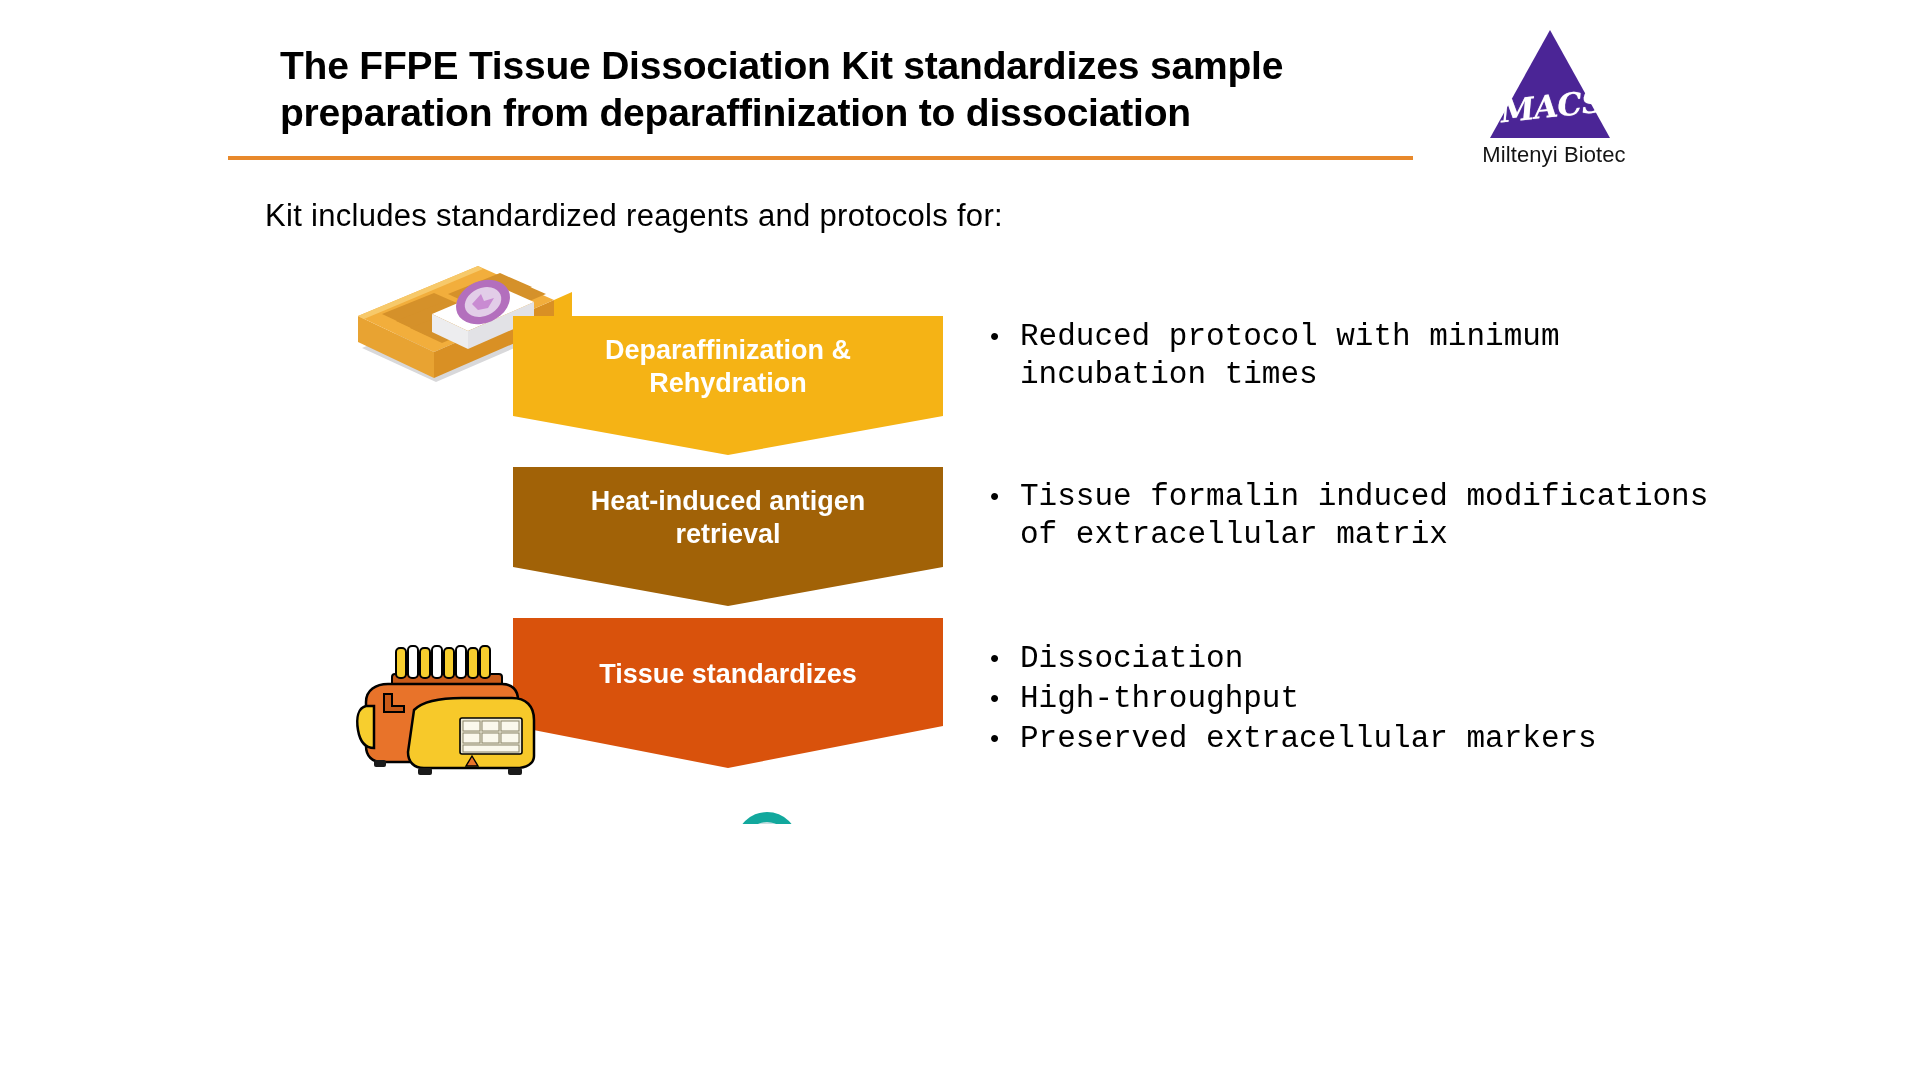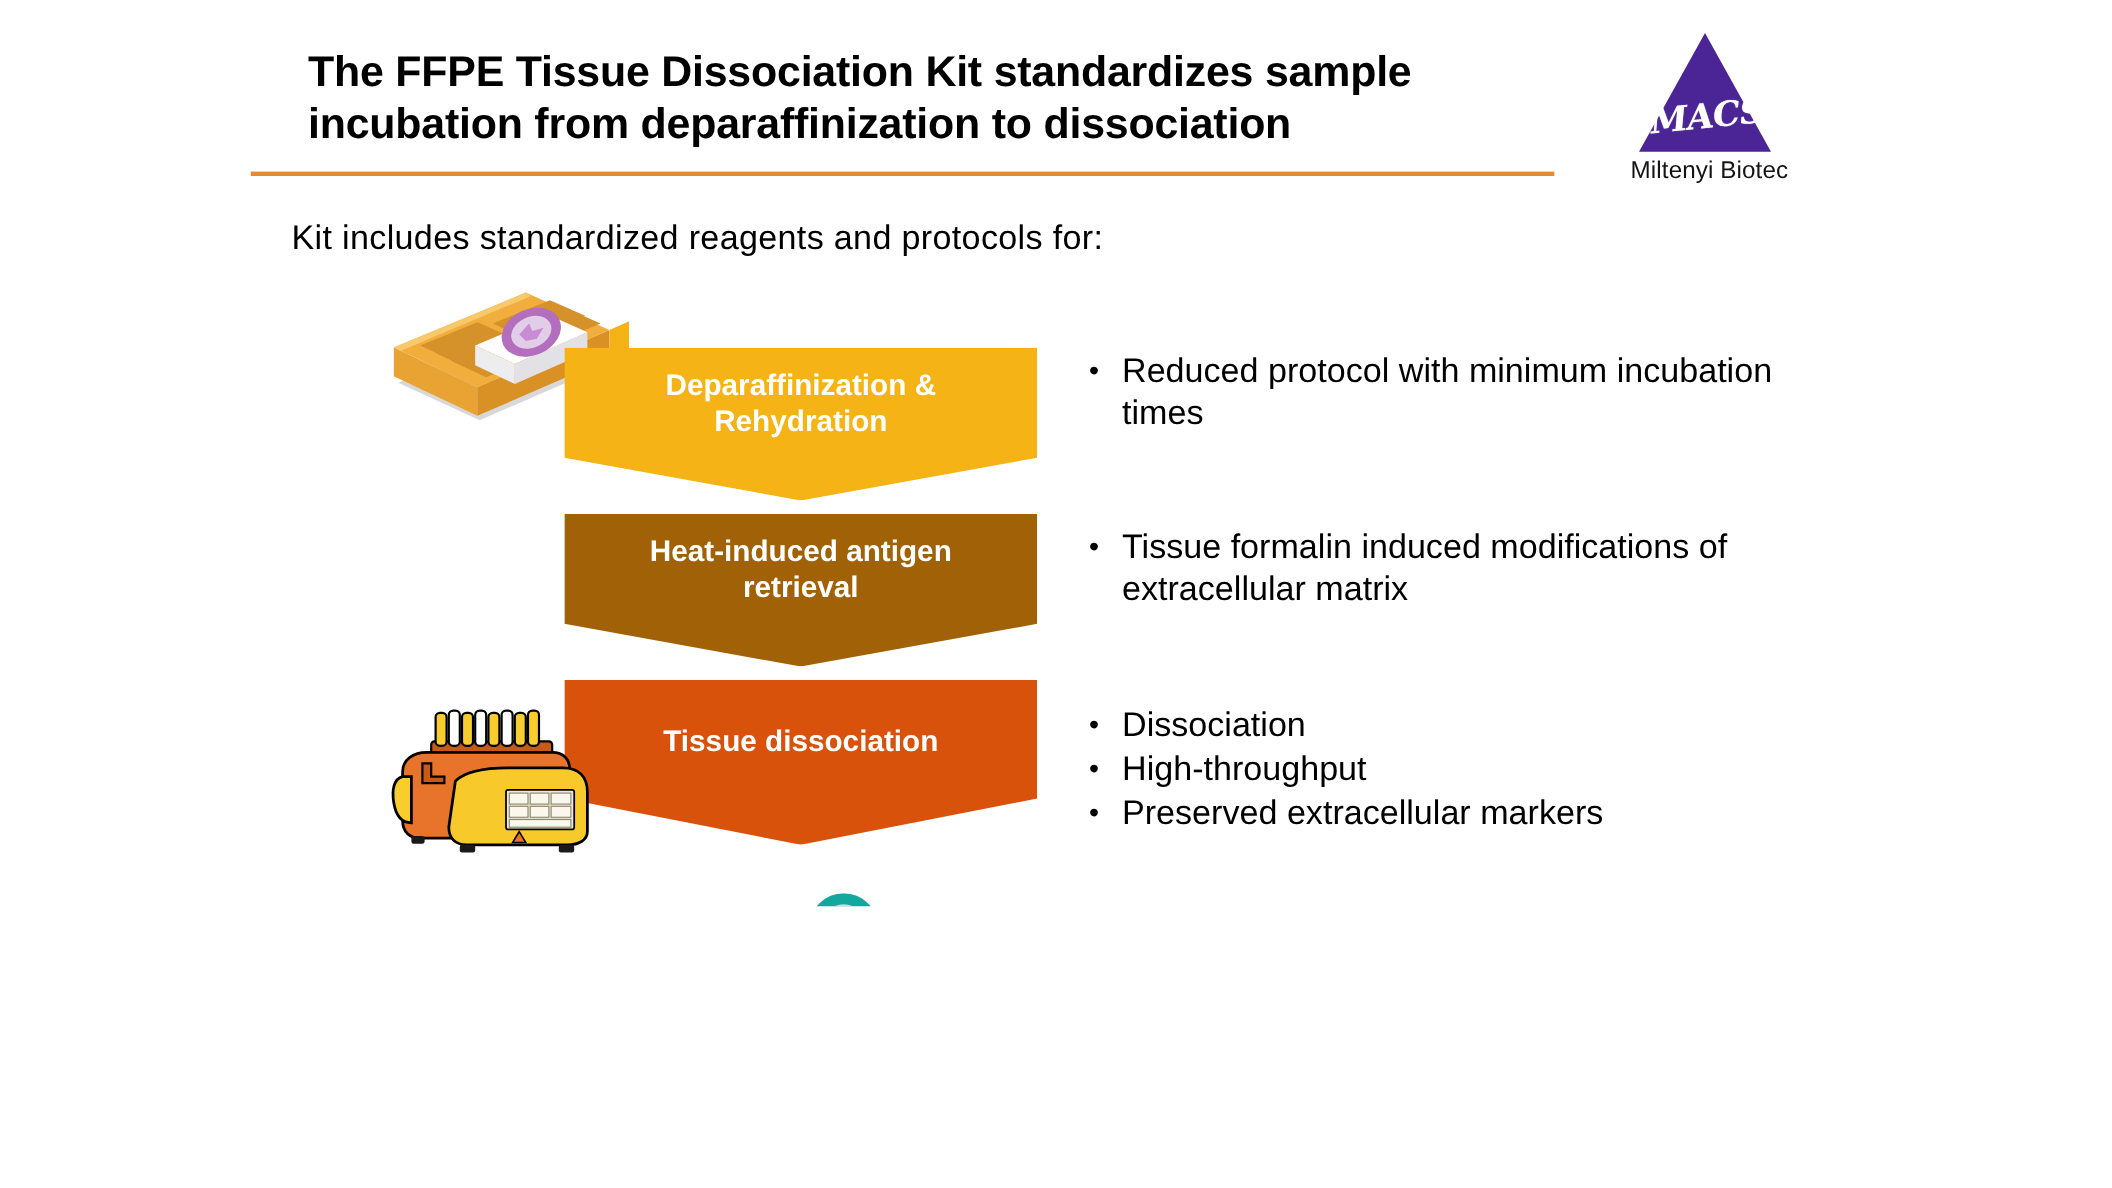--- a/index.html
+++ b/index.html
@@ -141,21 +141,21 @@
     display: flex;
     align-items: flex-start;
     margin-bottom: 2px;
   }
   .bul-dot {
     flex: 0 0 auto;
     width: 30px;
     font-size: 26px;
     line-height: 1.42;
   }
-  .bul-text { flex: 1 1 auto; }
+  .bul-text { flex: 1 1 auto; font-family: Liberation Mono, monospace; }
 
   
   .cassette {
     position: absolute;
     left: 348px;
     top: 256px;
     width: 224px;
     height: 142px;
   }
 
@@ -203,21 +203,21 @@
     background: #EC7B44;
   }
 </style>
 </head>
 <body>
 
 <div class="slide">
 
   <div class="title">
     <span>The FFPE Tissue Dissociation Kit standardizes sample</span><br>
-    <span>incubation from deparaffinization to dissociation</span>
+    <span>preparation from deparaffinization to dissociation</span>
   </div>
   <div class="title-rule"></div>
 
   <div class="logo">
     <svg class="logo-tri" viewBox="0 0 124 112">
       <polygon points="62,2 122,110 2,110" fill="#4B2596"></polygon>
     </svg>
     <div class="logo-macs">
       <span>MACS</span><sup>®</sup>
     </div>
@@ -257,21 +257,21 @@
   </svg>
 
   <div class="chevrons">
     <div class="chev chev-1">
       <span class="chev-label">Deparaffinization &amp; Rehydration</span>
     </div>
     <div class="chev chev-2">
       <span class="chev-label">Heat-induced antigen retrieval</span>
     </div>
     <div class="chev chev-3">
-      <span class="chev-label">Tissue dissociation</span>
+      <span class="chev-label">Tissue standardizes</span>
     </div>
   </div>
 
   <svg class="dissociator" viewBox="0 0 212 170">
 
     <g>
       <rect x="40" y="50" width="110" height="18" rx="3" fill="#C85A18" stroke="#000" stroke-width="2"></rect>
       <g stroke="#000" stroke-width="2">
         <rect x="44" y="24" width="10" height="30" rx="4" fill="#F7CE2E"></rect>
         <rect x="56" y="22" width="10" height="32" rx="4" fill="#FFFFFF"></rect>

